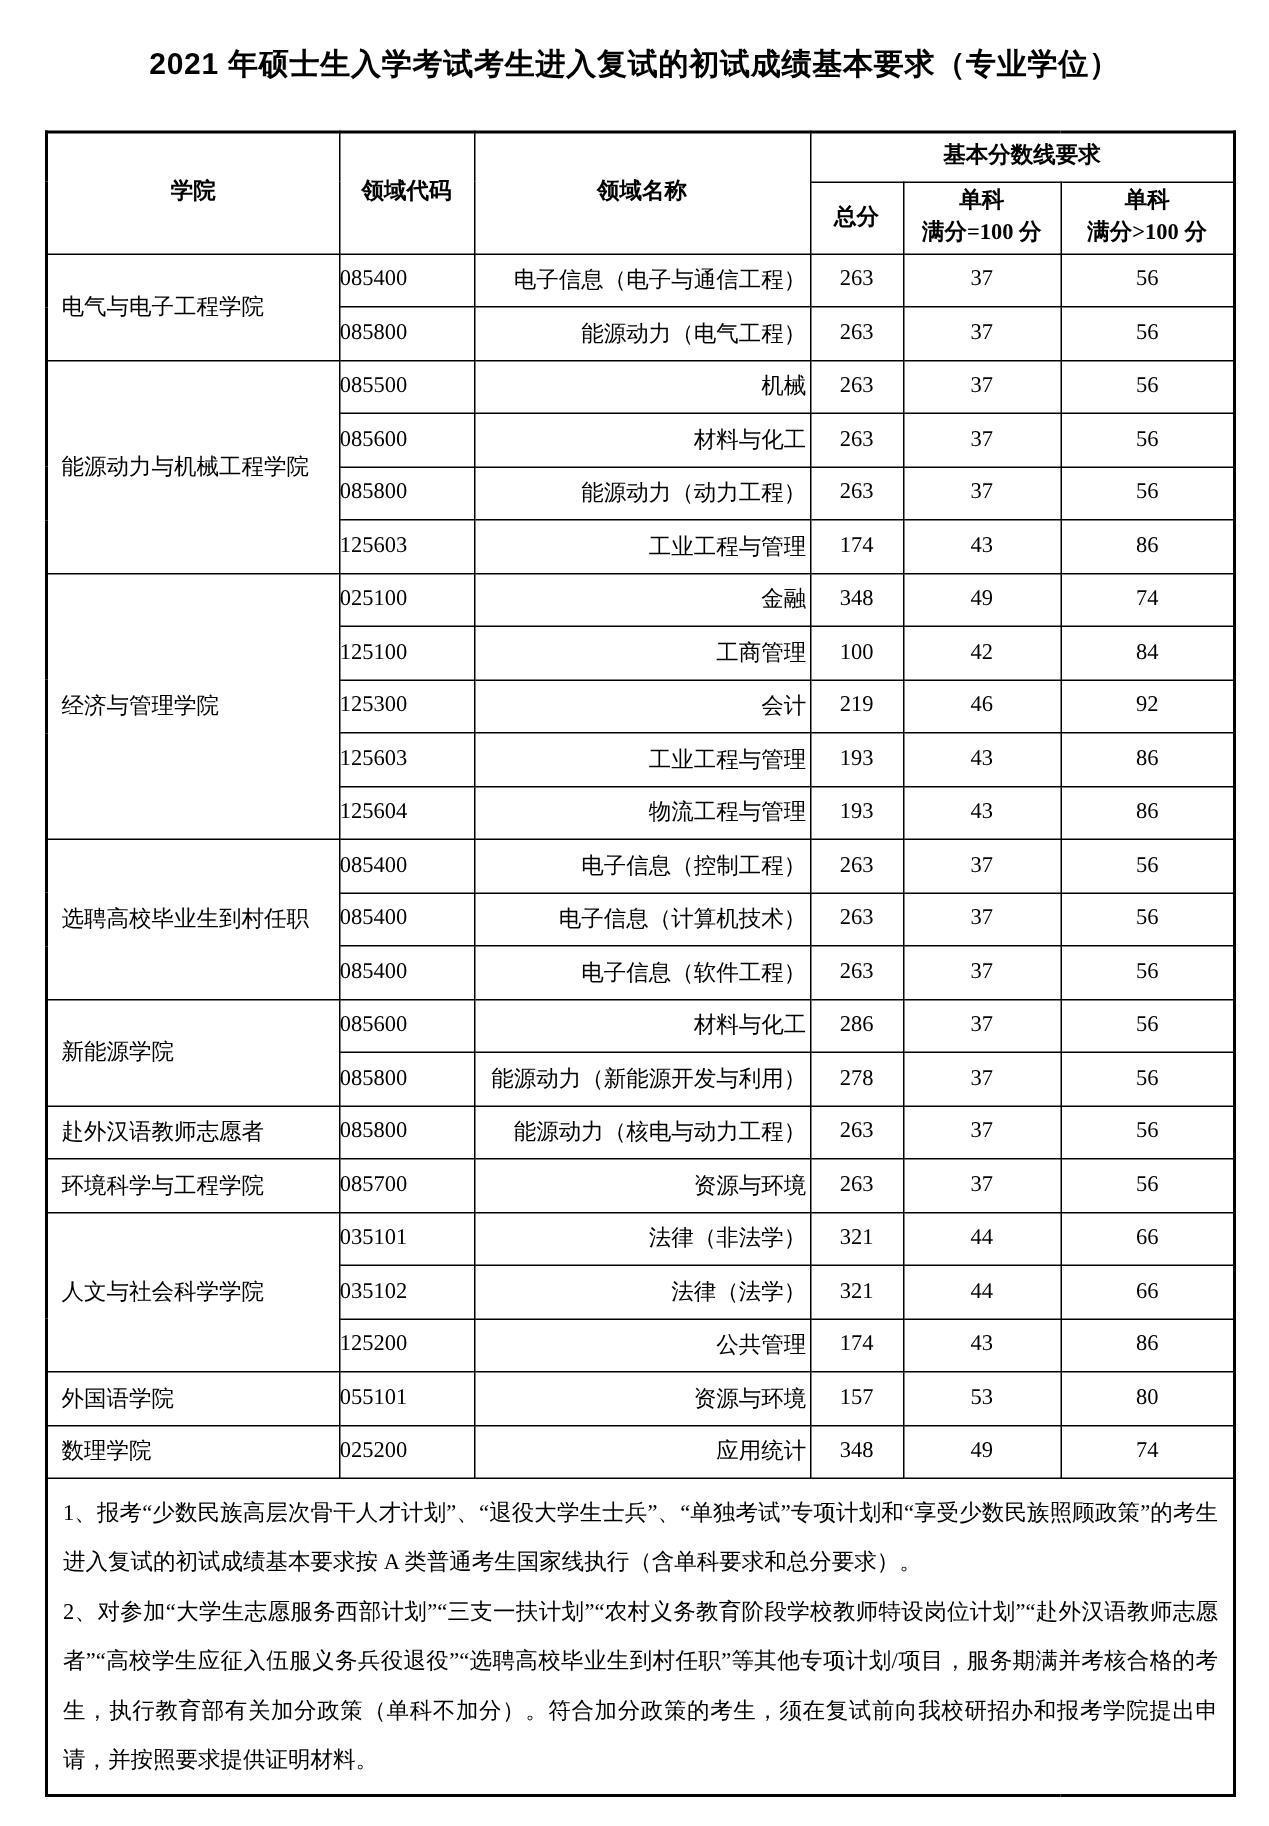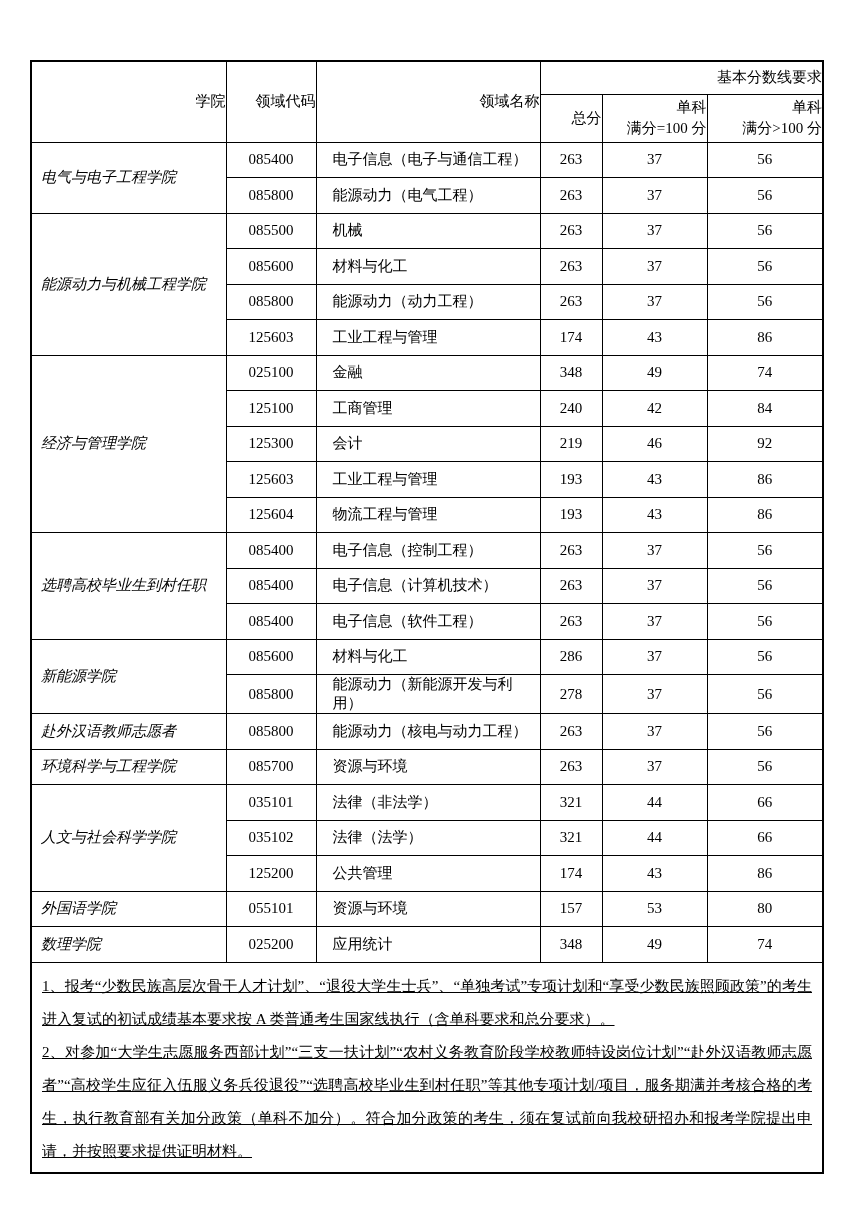--- a/index.html
+++ b/index.html
@@ -26,54 +26,54 @@
     width: 792px;
     margin: 30px 0 0 30px;
     border: 2px solid #000000;
   }
   .score-table th, .score-table td {
     border: 1px solid #000000;
     font-size: 15px;
     vertical-align: middle;
   }
   .score-table thead th {
-    font-weight: normal;
-    text-align: right;
+    font-weight: bold;
+    text-align: center;
     line-height: 21px;
   }
   tr.hdr-row-a { height: 33px; }
   tr.hdr-row-b { height: 48px; }
   .score-table tbody tr { height: 35.5px; }
   td.college {
     text-align: left;
     padding-left: 9px;
     padding-right: 4px;
-    font-style: italic;
-  }
-  td.code { text-align: center; }
+  }
+  td.code { text-align: left; }
   td.name {
-    text-align: left;
-    padding-left: 16px;
+    text-align: right;
+    padding-left: 0;
     padding-right: 2px;
   }
   td.num { text-align: center; }
   td.notes-cell {
     vertical-align: top;
     padding: 7px 10px 4px 10px;
     line-height: 33px;
     text-align: justify;
     height: 211px;
   }
-  td.notes-cell p { margin: 0; text-decoration: underline; }
+  td.notes-cell p { margin: 0; }
 </style>
 </head>
 <body>
 
 <div class="page">
 
+  <div class="doc-title">2021 年硕士生入学考试考生进入复试的初试成绩基本要求（专业学位）</div>
 
   <table class="score-table">
     <colgroup>
       <col style="width:195px">
       <col style="width:90px">
       <col style="width:224px">
       <col style="width:62px">
       <col style="width:105px">
       <col style="width:116px">
     </colgroup>
@@ -145,21 +145,21 @@
           <td rowspan="5" class="college">经济与管理学院</td>
           <td class="code">025100</td>
           <td class="name">金融</td>
           <td class="num">348</td>
           <td class="num">49</td>
           <td class="num">74</td>
         </tr>
         <tr>
           <td class="code">125100</td>
           <td class="name">工商管理</td>
-          <td class="num">240</td>
+          <td class="num">100</td>
           <td class="num">42</td>
           <td class="num">84</td>
         </tr>
         <tr>
           <td class="code">125300</td>
           <td class="name">会计</td>
           <td class="num">219</td>
           <td class="num">46</td>
           <td class="num">92</td>
         </tr>

